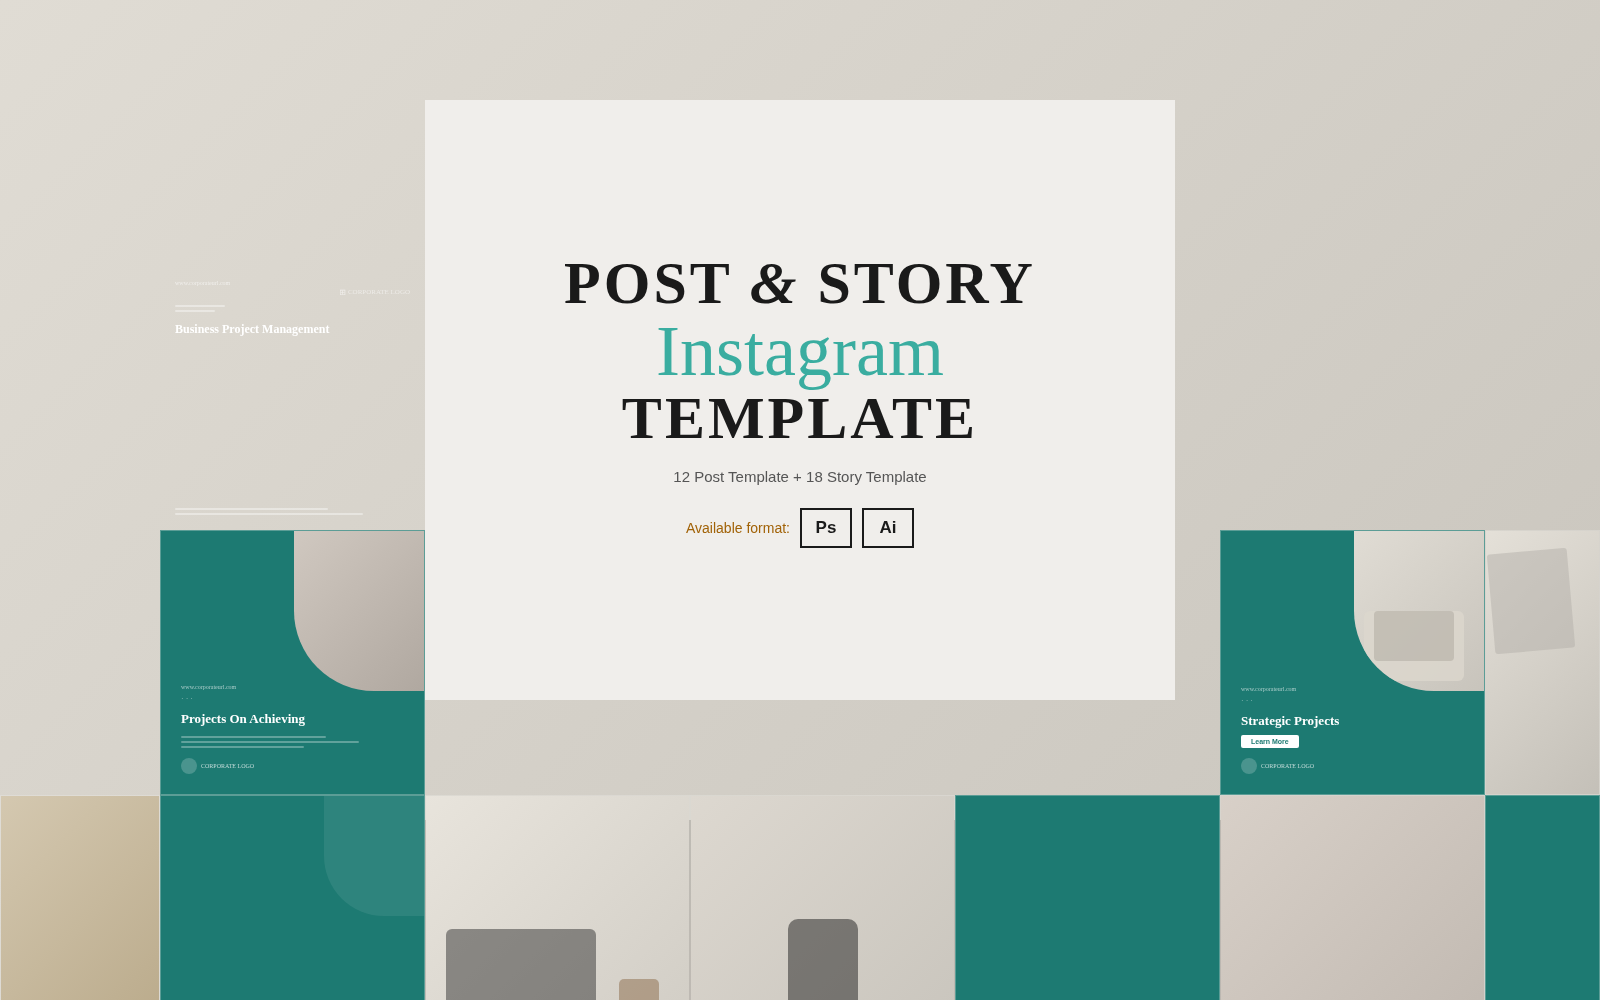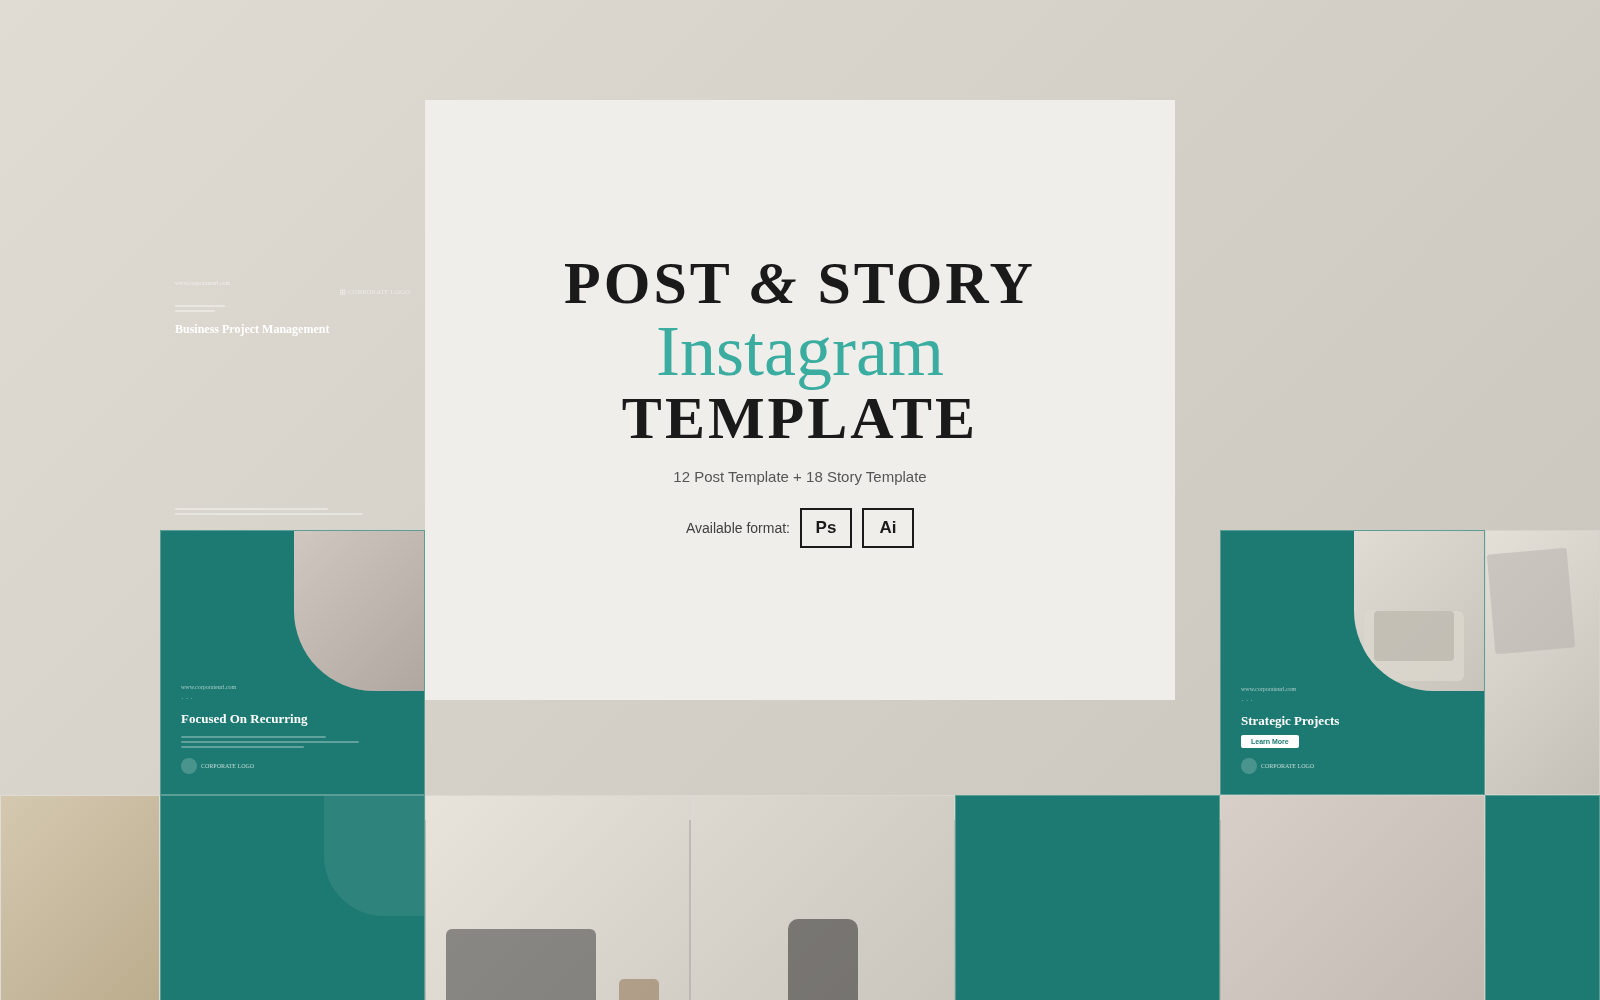--- a/index.html
+++ b/index.html
@@ -321,21 +321,21 @@
     <div style="position:absolute;bottom:0;left:10%;width:80%;height:180px;background:rgba(80,70,60,0.3);border-radius:10px 10px 0 0;"></div>
   </div>
 
   <div class="cell-r3-c2 teal-card">
     <div style="position:absolute;inset:0;background:#1d7a72;"></div>
 
     <div style="position:absolute;top:0;right:0;width:130px;height:160px;background:linear-gradient(135deg,#d0c8c0,#b0a8a0);border-radius:0 0 0 80px;overflow:hidden;"></div>
     <div style="position:absolute;bottom:0;left:0;right:0;padding:20px;">
       <div style="font-size:6px;color:rgba(255,255,255,0.6);">www.corporateurl.com</div>
       <div style="font-size:8px;color:rgba(255,255,255,0.5);letter-spacing:2px;margin-top:4px;">···</div>
-      <div style="font-size:13px;font-weight:bold;color:white;margin-top:8px;line-height:1.3;">Focused On Recurring</div>
+      <div style="font-size:13px;font-weight:bold;color:white;margin-top:8px;line-height:1.3;">Projects On Achieving</div>
       <div style="margin-top:8px;display:flex;flex-direction:column;gap:3px;">
         <div style="height:2px;width:65%;background:rgba(255,255,255,0.3);border-radius:2px;"></div>
         <div style="height:2px;width:80%;background:rgba(255,255,255,0.3);border-radius:2px;"></div>
         <div style="height:2px;width:55%;background:rgba(255,255,255,0.3);border-radius:2px;"></div>
       </div>
       <div style="margin-top:10px;display:flex;align-items:center;gap:4px;">
         <div style="width:16px;height:16px;background:rgba(255,255,255,0.2);border-radius:50%;"></div>
         <div style="font-size:6px;color:rgba(255,255,255,0.7);">CORPORATE LOGO</div>
       </div>
     </div>
@@ -425,17 +425,17 @@
   </div>
 
 </div>
 
 <div class="center-panel">
   <div style="font-family:'Georgia',serif;font-size:60px;font-weight:900;color:#1a1a1a;letter-spacing:3px;line-height:1.05;">POST <span style="font-style:italic;">&amp;</span> STORY</div>
   <div style="font-family:'Brush Script MT',cursive;font-size:72px;color:#3aada0;line-height:1;margin-bottom:0px;">Instagram</div>
   <div style="font-family:'Georgia',serif;font-size:60px;font-weight:900;color:#1a1a1a;letter-spacing:3px;line-height:1.05;margin-bottom:18px;">TEMPLATE</div>
   <div style="font-family:Arial,sans-serif;font-size:15px;color:#555;margin-bottom:18px;">12 Post Template + 18 Story Template</div>
   <div style="display:flex;align-items:center;gap:10px;margin-top:5px;">
-    <span style="font-family:Arial,sans-serif;font-size:14px;color:#404040;">Available format:</span>
+    <span style="font-family:Arial,sans-serif;font-size:14px;color:#a16207;">Available format:</span>
     <div style="border:2px solid #1a1a1a;width:52px;height:40px;display:flex;align-items:center;justify-content:center;font-family:Arial,sans-serif;font-weight:bold;font-size:17px;color:#1a1a1a;">Ps</div>
     <div style="border:2px solid #1a1a1a;width:52px;height:40px;display:flex;align-items:center;justify-content:center;font-family:Arial,sans-serif;font-weight:bold;font-size:17px;color:#1a1a1a;">Ai</div>
   </div>
 </div>
 
 </body></html>

